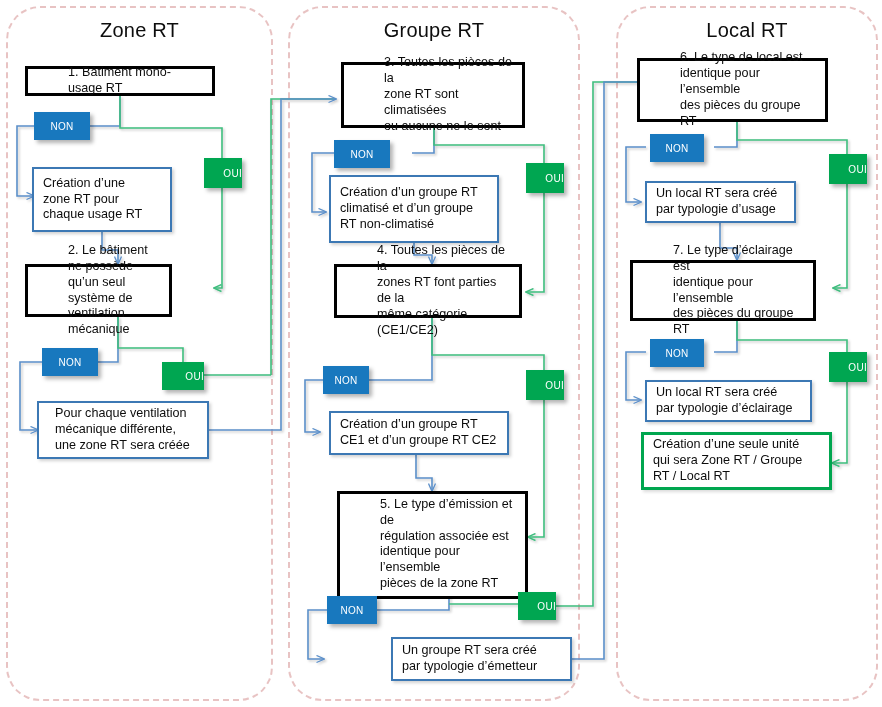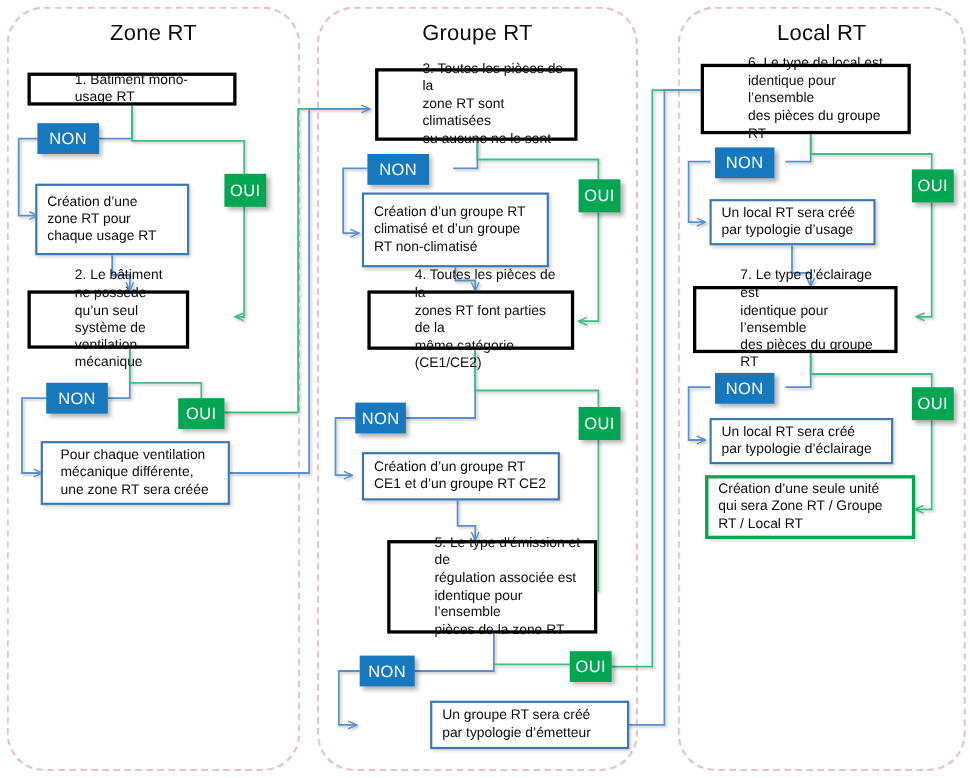--- a/index.html
+++ b/index.html
@@ -63,26 +63,26 @@
   }
   .node span{display:block;}
   
   .tag{
     position:absolute;
     box-sizing:border-box;
     display:flex;
     align-items:center;
     justify-content:center;
     color:#ffffff;
-    font-size:15px;
+    font-size:10px;
     letter-spacing:.3px;
     box-shadow:3px 3px 4px rgba(0,0,0,.30);
   }
   .tag.no{ background:#1878be; }
-  .tag.yes{ background:#00a651; }
+  .tag.yes{ background:#00a651;justify-content:flex-end; }
 </style>
 </head>
 <body>
 
 <div id="canvas">
 
   <div class="group-box" style="left:6px;  top:6px;  width:267px; height:695px;"></div>
   <div class="group-box" style="left:288px;top:6px;  width:292px; height:695px;"></div>
   <div class="group-box" style="left:616px;top:6px;  width:262px; height:695px;"></div>
 
@@ -258,21 +258,21 @@
     <span>OUI</span>
   </div>
 
   <div class="node action" style="left:329px; top:411px; width:180px; height:44px;">
     <div>
       <span>Création d’un groupe RT</span>
       <span>CE1 et d’un groupe RT CE2</span>
     </div>
   </div>
 
-  <div class="node decision" style="left:352px; top:491px; width:191px; height:85px;">
+  <div class="node decision" style="left:337px; top:491px; width:191px; height:108px;align-items:flex-end;">
     <div>
       <span>5. Le type d’émission et de</span>
       <span>régulation associée est</span>
       <span>identique pour l’ensemble</span>
       <span>pièces de  la zone RT</span>
     </div>
   </div>
 
   <div class="tag no" style="left:327px; top:596px; width:50px; height:28px;">
     <span>NON</span>

